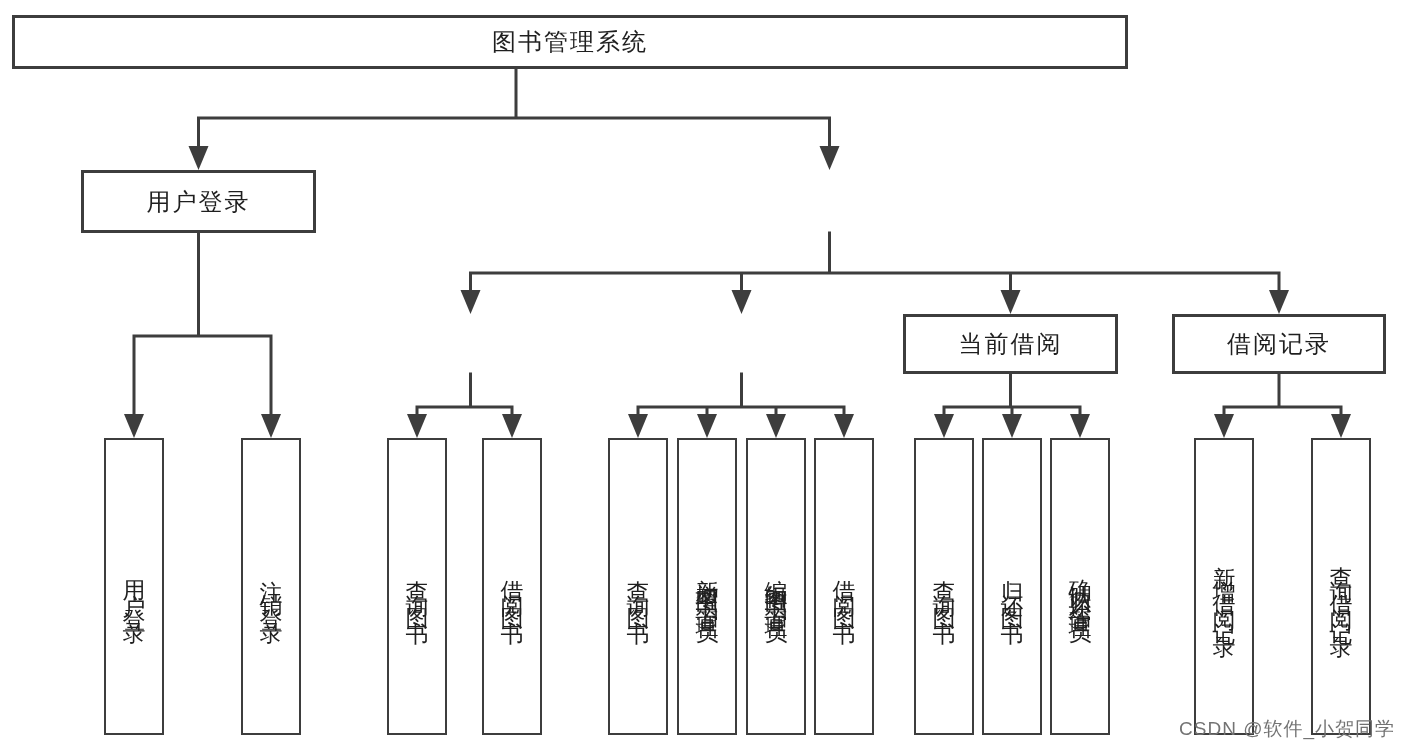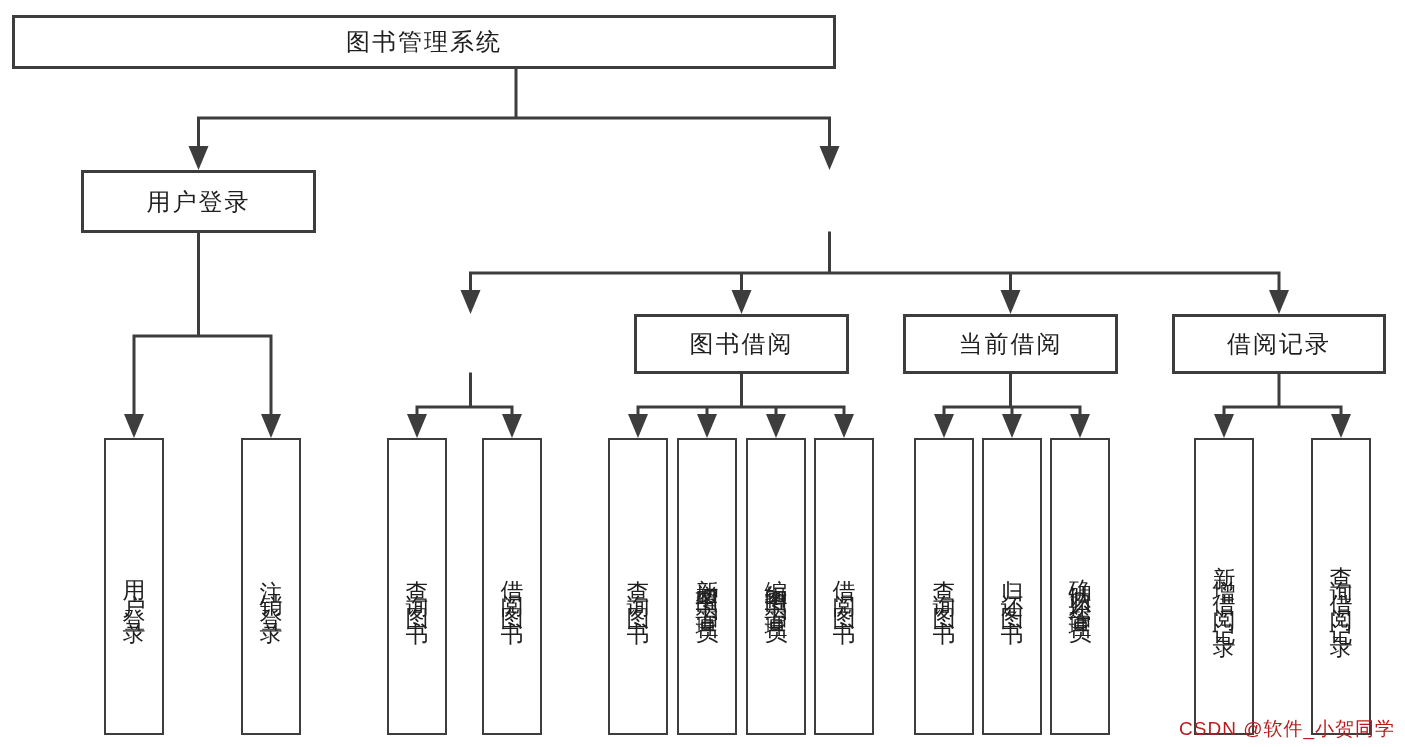--- a/index.html
+++ b/index.html
@@ -27,21 +27,21 @@
     font-size:23px;
     letter-spacing:14px;
     line-height:1;
     padding-top:6px;
   }
   .vnode.tight{letter-spacing:6px;padding-top:2px;}
   .watermark{
     position:absolute;
     right:10px;bottom:5px;
     font-size:19px;
-    color:#b91c1c;
+    color:#737373;
     letter-spacing:1px;
     z-index:3;
     white-space:nowrap;
   }
 </style>
 </head>
 <body>
 
 <div class="canvas">
 
@@ -71,25 +71,24 @@
       <polygon points="766,414 786,414 776,438"></polygon>
       <polygon points="834,414 854,414 844,438"></polygon>
       <polygon points="934,414 954,414 944,438"></polygon>
       <polygon points="1002,414 1022,414 1012,438"></polygon>
       <polygon points="1070,414 1090,414 1080,438"></polygon>
       <polygon points="1214,414 1234,414 1224,438"></polygon>
       <polygon points="1331,414 1351,414 1341,438"></polygon>
     </g>
   </svg>
 
-  <div class="node hnode" style="left:12px;top:15px;width:824px;height:54px">图书管理系统</div>
+  <div class="node hnode" style="left:12px;top:15px;width:1116px;height:54px">图书管理系统</div>
 
   <div class="node hnode" style="left:81px;top:170px;width:235px;height:63px">用户登录</div>
 
-  <div class="node hnode" style="left:634px;top:314px;width:215px;height:60px">图书借阅</div>
   <div class="node hnode" style="left:1172px;top:314px;width:214px;height:60px">借阅记录</div>
   <div class="node hnode" style="left:903px;top:314px;width:215px;height:60px">当前借阅</div>
 
   <div class="node vnode" style="left:104px;top:438px;width:60px;height:297px">用户登录</div>
   <div class="node vnode" style="left:241px;top:438px;width:60px;height:297px">注销登录</div>
 
   <div class="node vnode" style="left:387px;top:438px;width:60px;height:297px">查询图书</div>
   <div class="node vnode" style="left:482px;top:438px;width:60px;height:297px">借阅图书</div>
 
   <div class="node vnode" style="left:608px;top:438px;width:60px;height:297px">查询图书</div>

